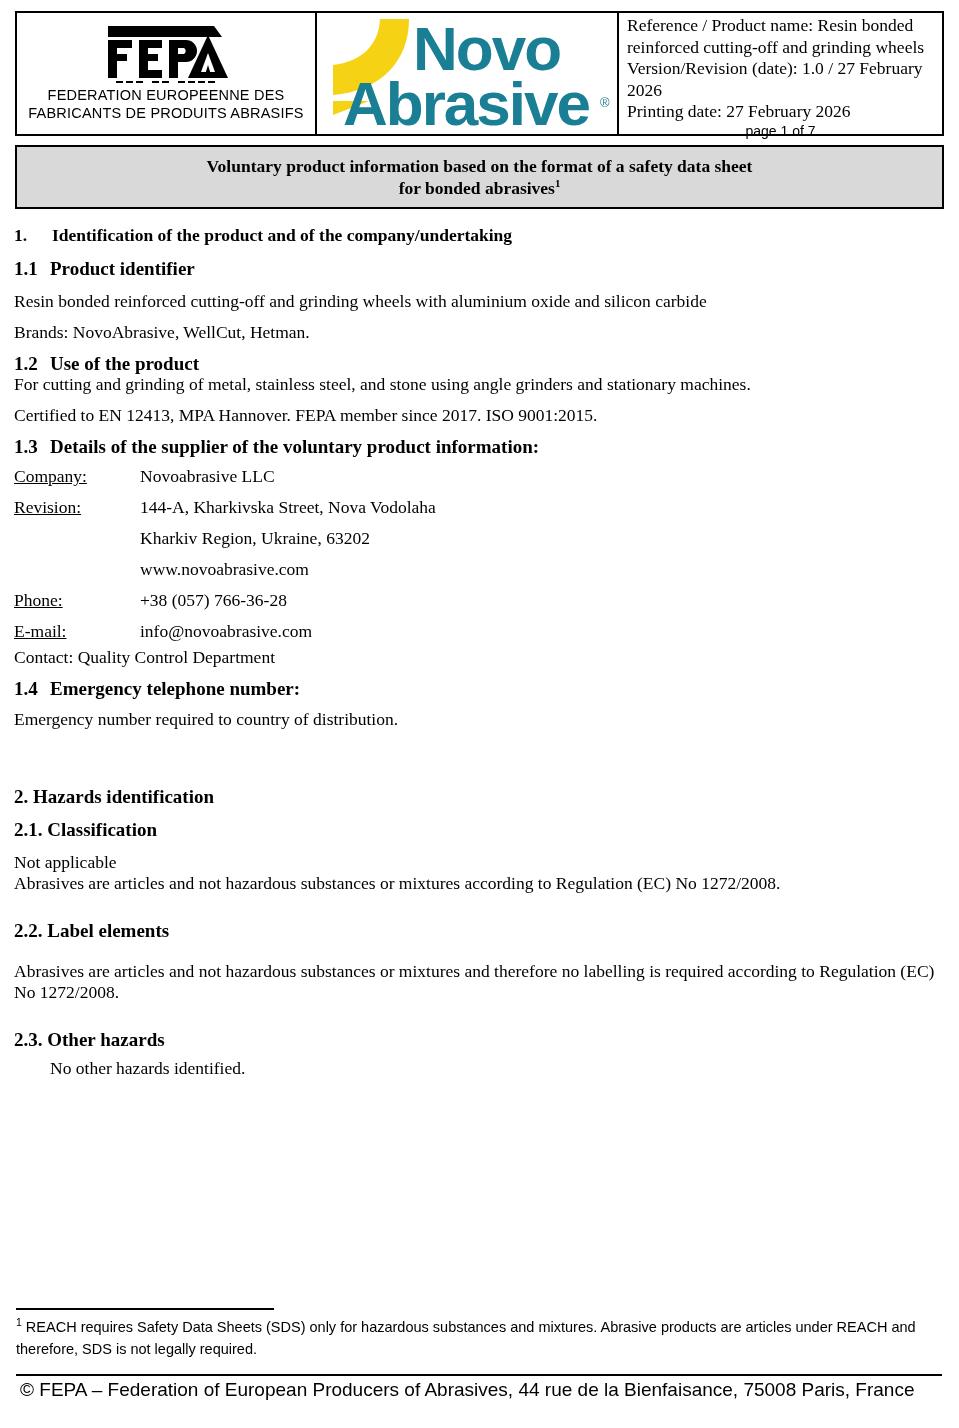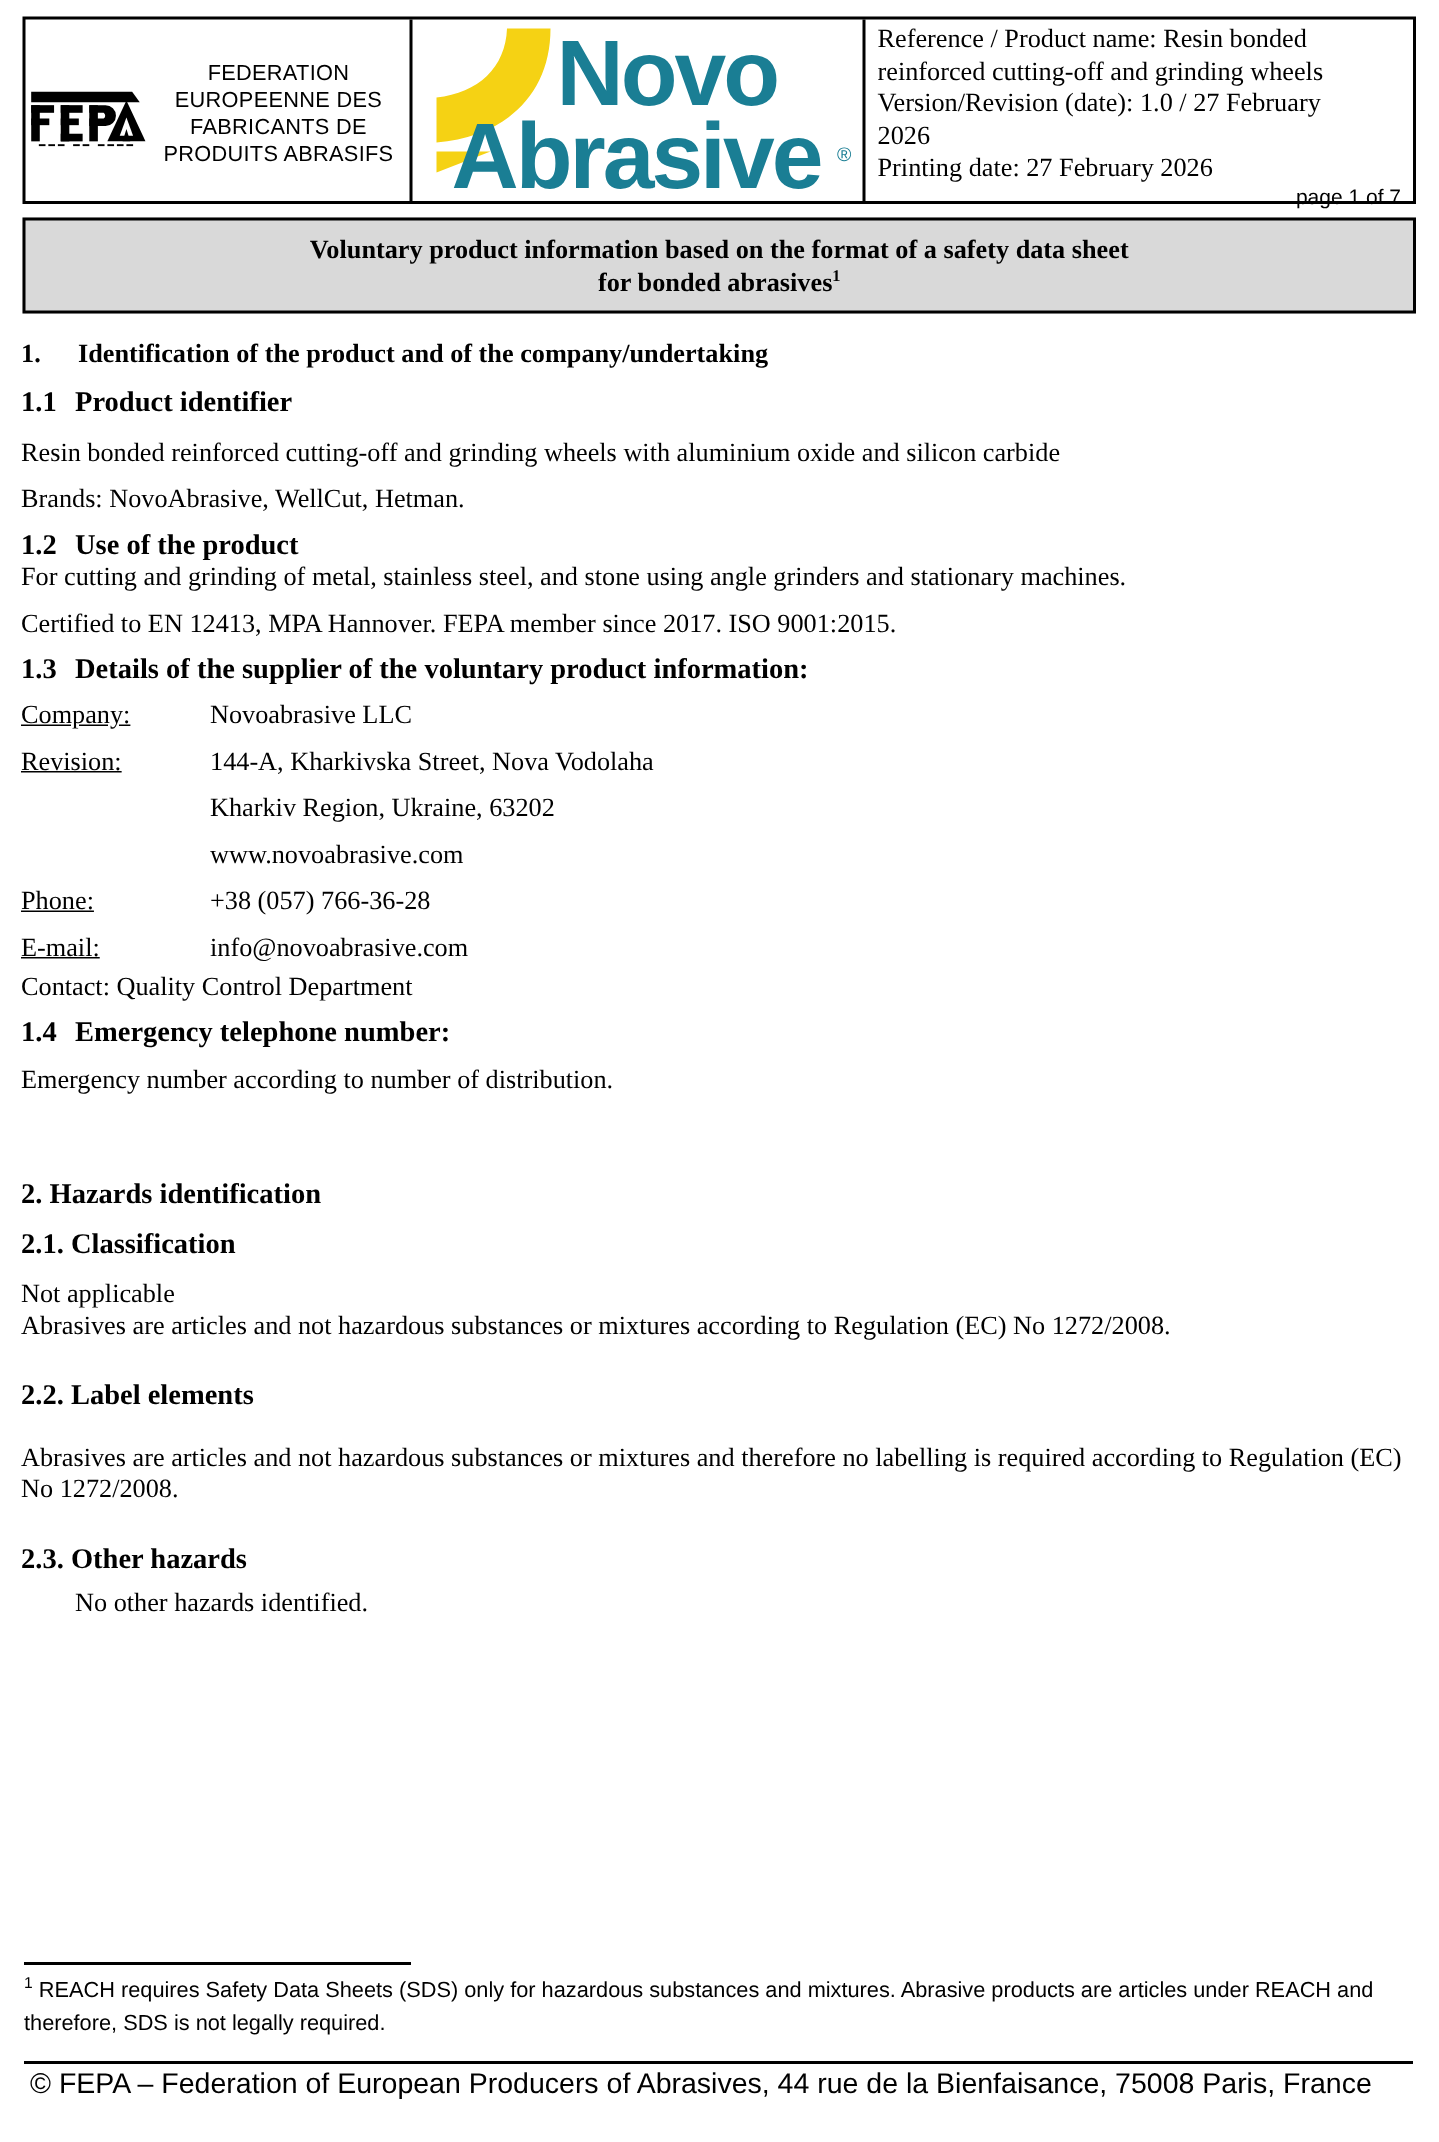--- a/index.html
+++ b/index.html
@@ -25,24 +25,24 @@
     border: 2px solid #000;
     box-sizing: border-box;
     display: flex;
     height: 125px;
   }
   .hdr-cell {
     box-sizing: border-box;
     position: relative;
   }
   .hdr-cell-fepa {
-    width: 258px;
+    width: 300px;
     border-right: 2px solid #000;
     display: flex;
-    flex-direction: row;
+    flex-direction: column;
     align-items: center;
     justify-content: flex-start;
     padding-top: 4px;
   }
   .hdr-cell-logo {
     width: 302px;
     border-right: 2px solid #000;
     display: flex;
     align-items: center;
     justify-content: flex-end;
@@ -74,21 +74,21 @@
   .na-logo { width: 300px; height: 118px; display:block; }
 
   
   .ref-line {
     font-size: 17.5px;
     line-height: 21.5px;
     white-space: nowrap;
   }
   .page-of {
     margin-top: auto;
-    text-align: right;
+    text-align: center;
     font-family: "Liberation Sans", "DejaVu Sans", sans-serif;
     font-size: 14px;
     padding-right: 2px;
     padding-bottom: 1px;
   }
 
   
   .title-bar {
     position: absolute;
     left: 15px;
@@ -319,21 +319,21 @@
     <span class="sup-label">E-mail:</span>
     <span class="sup-val">info@novoabrasive.com</span>
   </div>
   <div class="para">Contact: Quality Control Department</div>
   <div class="sp-10"></div>
 
   <div class="h2s">
     <span class="num">1.4</span><span>Emergency telephone number:</span>
   </div>
   <div class="sp-10"></div>
-  <div class="para">Emergency number according to number of distribution.</div>
+  <div class="para">Emergency number required to country of distribution.</div>
 
   <div class="sp-30"></div>
   <div class="sp-26"></div>
 
   <div class="h2s">2. Hazards identification</div>
   <div class="sp-12"></div>
   <div class="h2s">2.1. Classification</div>
   <div class="sp-12"></div>
   <div class="para">Not applicable</div>
   <div class="para">Abrasives are articles and not hazardous substances or mixtures according to Regulation (EC) No 1272/2008.</div>

